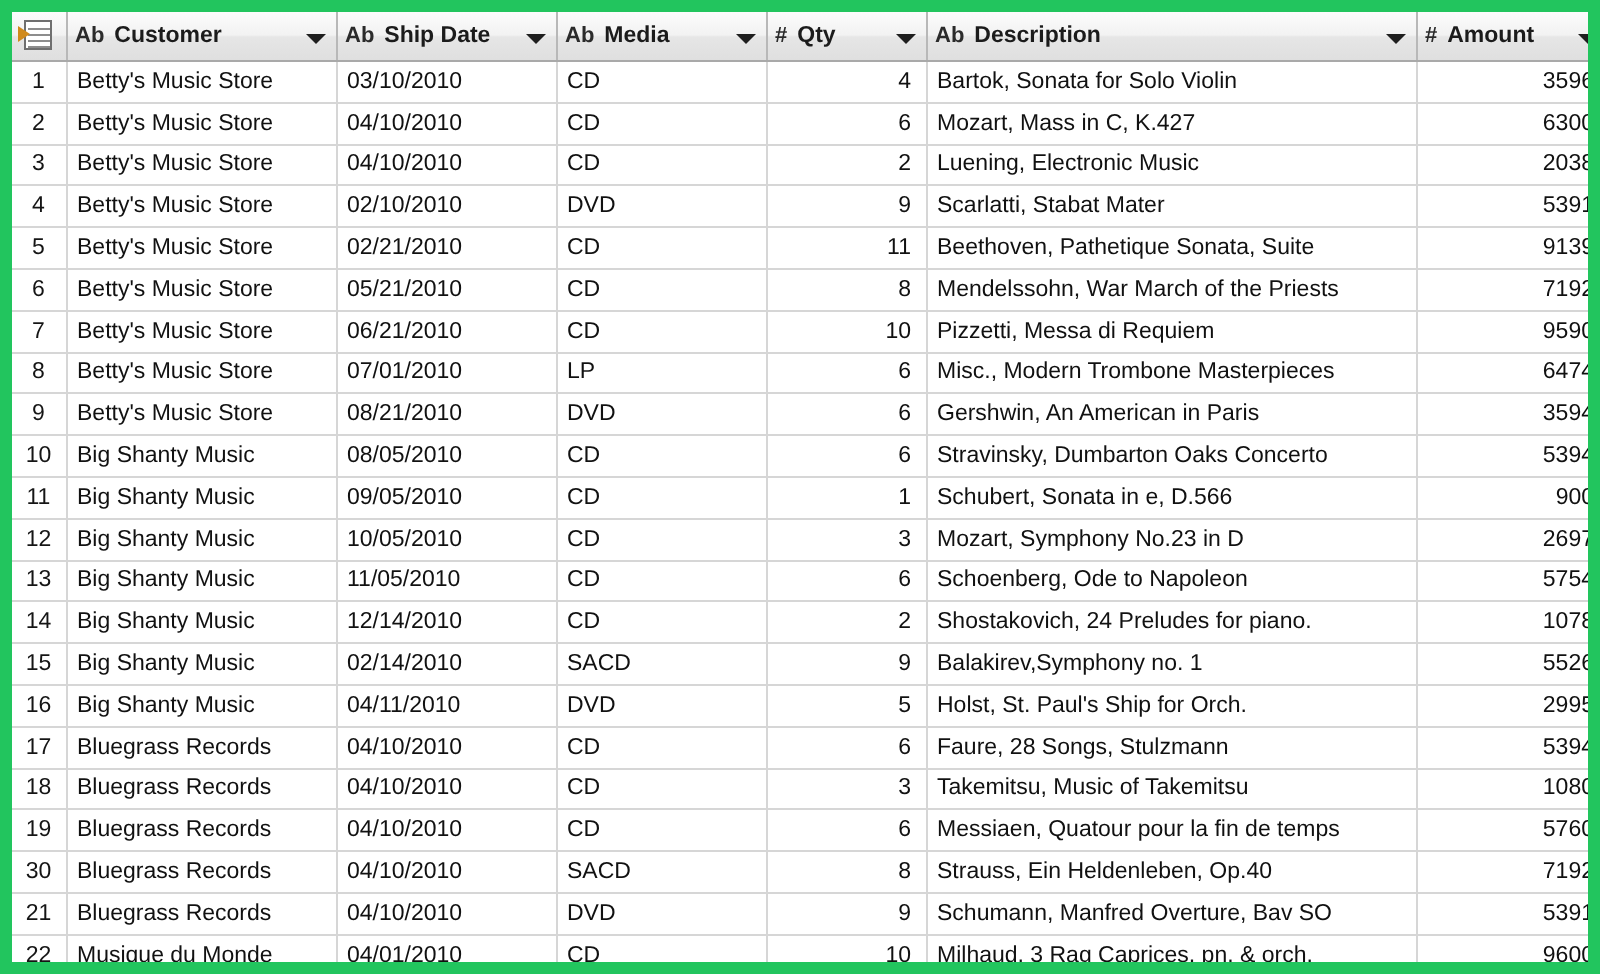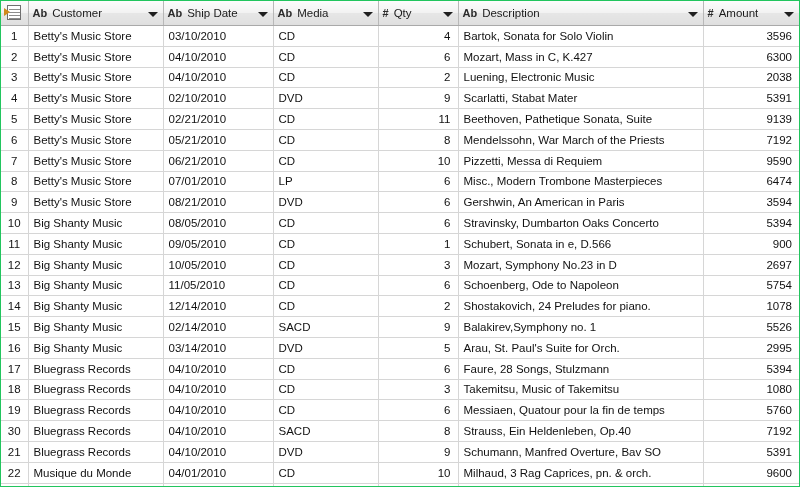--- a/index.html
+++ b/index.html
@@ -10,21 +10,21 @@
   body {
     font-family: "Liberation Sans", sans-serif;
     font-size: 11px;
     color: #000000;
     -webkit-font-smoothing: antialiased;
   }
   .grid {
     width: 800px;
     height: 487px;
     box-sizing: border-box;
-    border: 1px solid #22c55e;
+    border: 6px solid #22c55e;
     background: #ffffff;
     overflow: hidden;
     position: relative;
   }
   table.data-grid {
     border-collapse: collapse;
     table-layout: fixed;
     width: 798px;
   }
   
@@ -55,21 +55,21 @@
     font-weight: bold;
     font-size: 11px;
     color: #2b2b2b;
     flex: 0 0 auto;
     letter-spacing: 0px;
   }
   .hd-label {
     flex: 1 1 auto;
     overflow: hidden;
     text-overflow: ellipsis;
-    font-weight: normal;
+    font-weight: bold;
   }
   .hd-caret {
     flex: 0 0 auto;
     width: 11px;
     height: 11px;
     display: inline-block;
     position: relative;
   }
   .hd-caret::after {
     content: "";
@@ -351,24 +351,24 @@
           <td class="txt">Big Shanty Music</td>
           <td class="txt">02/14/2010</td>
           <td class="txt">SACD</td>
           <td class="num">9</td>
           <td class="txt">Balakirev,Symphony no. 1</td>
           <td class="num">5526</td>
         </tr>
         <tr>
           <td class="rownum">16</td>
           <td class="txt">Big Shanty Music</td>
-          <td class="txt">03/14/2010</td>
+          <td class="txt">04/11/2010</td>
           <td class="txt">DVD</td>
           <td class="num">5</td>
-          <td class="txt">Arau, St. Paul's Suite for Orch.</td>
+          <td class="txt">Holst, St. Paul's Ship for Orch.</td>
           <td class="num">2995</td>
         </tr>
         <tr>
           <td class="rownum">17</td>
           <td class="txt">Bluegrass Records</td>
           <td class="txt">04/10/2010</td>
           <td class="txt">CD</td>
           <td class="num">6</td>
           <td class="txt">Faure, 28 Songs, Stulzmann</td>
           <td class="num">5394</td>

